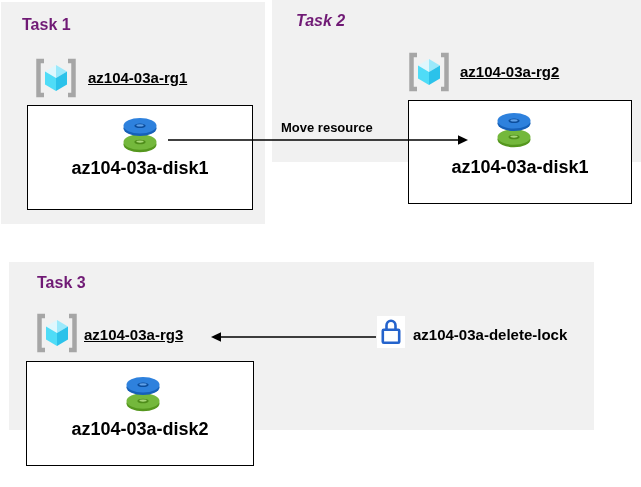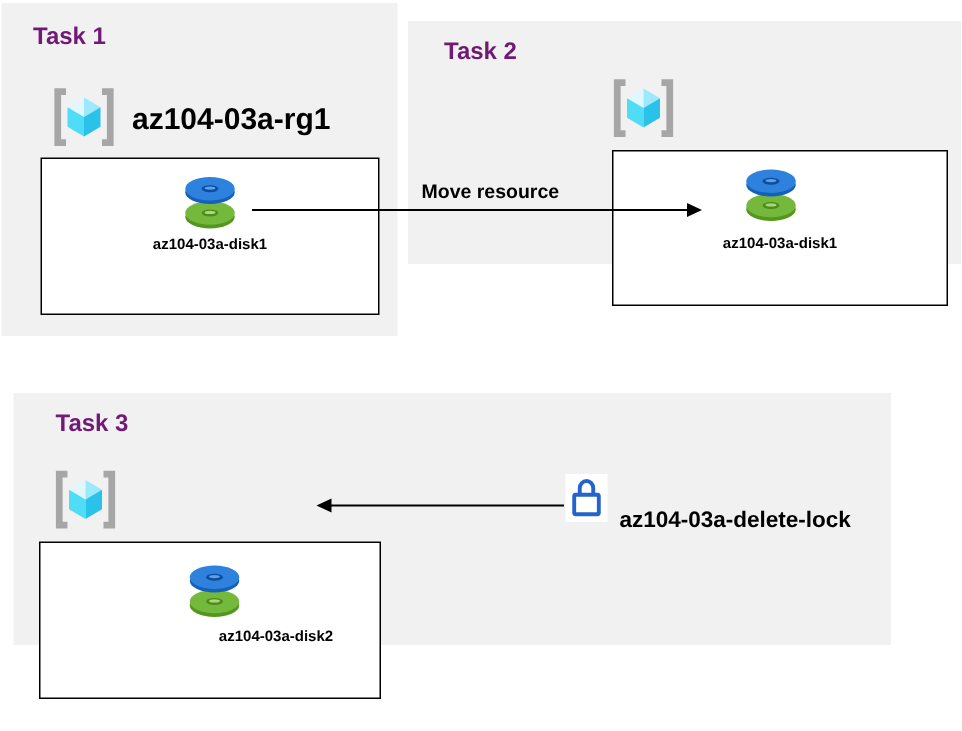--- a/index.html
+++ b/index.html
@@ -4,42 +4,42 @@
 <style>
   html,body{margin:0;padding:0;background:#ffffff;}
   #canvas{
     position:relative;width:641px;height:487px;background:#ffffff;
     font-family:"Liberation Sans","DejaVu Sans",sans-serif;
     color:#000;overflow:hidden;
   }
   .panel{position:absolute;background:#f1f1f1;}
   .task-title{position:absolute;font-size:16px;font-weight:700;color:#701a75;line-height:1;}
   .rg-icon{position:absolute;width:46px;height:40px;}
-  .rg-label{position:absolute;font-size:20px;font-weight:700;line-height:1;white-space:nowrap;}
+  .rg-label{position:absolute;font-size:15px;font-weight:700;line-height:1;white-space:nowrap;text-decoration:underline;}
   .res-box{position:absolute;background:#ffffff;border:1.5px solid #000;box-sizing:border-box;}
   .disk-icon{position:absolute;width:44px;height:40px;}
-  .disk-label{position:absolute;font-size:10px;font-weight:700;text-align:center;line-height:1;white-space:nowrap;}
+  .disk-label{position:absolute;font-size:18px;font-weight:700;text-align:center;line-height:1;white-space:nowrap;}
   .arrow-label{position:absolute;font-size:13px;font-weight:700;line-height:1;white-space:nowrap;}
   .lock-box{position:absolute;width:28px;height:32px;background:#ffffff;}
   .lock-text{position:absolute;font-size:15px;line-height:18px;white-space:nowrap;}
   .lock-name{font-weight:700;}
   .type-label{font-weight:700;}
   .type-value{font-weight:400;color:#3a3a3a;padding-left:4px;}
   .overlay{position:absolute;left:0;top:0;pointer-events:none;}
 </style>
 </head>
 <body>
 
 <div id="canvas">
 
   <div class="panel" style="left:1px;top:2px;width:264px;height:222px;">
     <div class="task-title" style="left:21px;top:15px;">Task 1</div>
   </div>
 
-  <div class="panel" style="left:272px;top:14px;width:369px;height:162px;">
+  <div class="panel" style="left:272px;top:0;width:369px;height:162px;font-style:italic;">
     <div class="task-title" style="left:24px;top:13px;">Task 2</div>
   </div>
 
   <div class="panel" style="left:9px;top:262px;width:585px;height:168px;">
     <div class="task-title" style="left:28px;top:13px;">Task 3</div>
   </div>
 
   <svg class="rg-icon" style="left:33px;top:58px;" viewBox="0 0 46 40">
     <path d="M11 3 H5.5 V37 H11" fill="none" stroke="#a6a6a6" stroke-width="4.5"></path>
     <path d="M35 3 H40.5 V37 H35" fill="none" stroke="#a6a6a6" stroke-width="4.5"></path>
@@ -64,20 +64,21 @@
   <div class="disk-label" style="left:27px;top:159px;width:226px;">az104-03a-disk1</div>
 
   <svg class="rg-icon" style="left:406px;top:52px;" viewBox="0 0 46 40">
     <path d="M11 3 H5.5 V37 H11" fill="none" stroke="#a6a6a6" stroke-width="4.5"></path>
     <path d="M35 3 H40.5 V37 H35" fill="none" stroke="#a6a6a6" stroke-width="4.5"></path>
     <polygon points="23,7 12,13.5 23,20" fill="#dff7fd"></polygon>
     <polygon points="23,7 34,13.5 23,20" fill="#9be9fb"></polygon>
     <polygon points="12,13.5 23,20 23,33 12,26.5" fill="#4fdcf7"></polygon>
     <polygon points="23,20 34,13.5 34,26.5 23,33" fill="#2bc2ea"></polygon>
   </svg>
+  <div class="rg-label" style="left:460px;top:64px;">az104-03a-rg2</div>
 
   <div class="res-box" style="left:408px;top:100px;width:224px;height:104px;"></div>
   <svg class="disk-icon" style="left:492px;top:110px;" viewBox="0 0 44 40">
     <ellipse cx="22" cy="29.5" rx="16.5" ry="7.8" fill="#55971e"></ellipse>
     <ellipse cx="22" cy="27" rx="16.5" ry="7.8" fill="#74b83c"></ellipse>
     <ellipse cx="22" cy="27" rx="5.6" ry="2.3" fill="#4e8c1a"></ellipse>
     <ellipse cx="22" cy="26.6" rx="3.6" ry="1.1" fill="#a8d878"></ellipse>
     <ellipse cx="22" cy="13.2" rx="16.5" ry="7.8" fill="#1660b8"></ellipse>
     <ellipse cx="22" cy="10.8" rx="16.5" ry="7.8" fill="#2e81dd"></ellipse>
     <ellipse cx="22" cy="10.8" rx="5.6" ry="2.3" fill="#0c4d9c"></ellipse>
@@ -88,41 +89,42 @@
   <div class="arrow-label" style="left:281px;top:121px;">Move resource</div>
 
   <svg class="rg-icon" style="left:34px;top:313px;" viewBox="0 0 46 40">
     <path d="M11 3 H5.5 V37 H11" fill="none" stroke="#a6a6a6" stroke-width="4.5"></path>
     <path d="M35 3 H40.5 V37 H35" fill="none" stroke="#a6a6a6" stroke-width="4.5"></path>
     <polygon points="23,7 12,13.5 23,20" fill="#dff7fd"></polygon>
     <polygon points="23,7 34,13.5 23,20" fill="#9be9fb"></polygon>
     <polygon points="12,13.5 23,20 23,33 12,26.5" fill="#4fdcf7"></polygon>
     <polygon points="23,20 34,13.5 34,26.5 23,33" fill="#2bc2ea"></polygon>
   </svg>
+  <div class="rg-label" style="left:84px;top:327px;">az104-03a-rg3</div>
 
   <div class="res-box" style="left:26px;top:361px;width:228px;height:105px;"></div>
   <svg class="disk-icon" style="left:121px;top:374px;" viewBox="0 0 44 40">
     <ellipse cx="22" cy="29.5" rx="16.5" ry="7.8" fill="#55971e"></ellipse>
     <ellipse cx="22" cy="27" rx="16.5" ry="7.8" fill="#74b83c"></ellipse>
     <ellipse cx="22" cy="27" rx="5.6" ry="2.3" fill="#4e8c1a"></ellipse>
     <ellipse cx="22" cy="26.6" rx="3.6" ry="1.1" fill="#a8d878"></ellipse>
     <ellipse cx="22" cy="13.2" rx="16.5" ry="7.8" fill="#1660b8"></ellipse>
     <ellipse cx="22" cy="10.8" rx="16.5" ry="7.8" fill="#2e81dd"></ellipse>
     <ellipse cx="22" cy="10.8" rx="5.6" ry="2.3" fill="#0c4d9c"></ellipse>
     <ellipse cx="22" cy="10.4" rx="3.6" ry="1.1" fill="#5fa0e8"></ellipse>
   </svg>
-  <div class="disk-label" style="left:26px;top:420px;width:228px;margin-left:44px;">az104-03a-disk2</div>
+  <div class="disk-label" style="left:26px;top:420px;width:228px;">az104-03a-disk2</div>
 
   <div class="lock-box" style="left:377px;top:316px;">
     <svg width="28" height="32" viewBox="0 0 28 32">
       <path d="M9.5 14 V9.5 a4.5 4.8 0 0 1 9 0 V14" fill="none" stroke="#2463cc" stroke-width="2.6"></path>
       <rect x="5.8" y="13.8" width="16.4" height="13" rx="1" fill="#ffffff" stroke="#2463cc" stroke-width="2.6"></rect>
     </svg>
   </div>
-  <div class="lock-text" style="left:413px;top:338px;text-align:right;">
+  <div class="lock-text" style="left:413px;top:326px;text-align:right;">
     <div class="lock-name">az104-03a-delete-lock</div>
   </div>
 
   <svg class="overlay" width="641" height="487">
     <g>
       <line x1="168" y1="140" x2="459" y2="140" stroke="#000" stroke-width="1.4"></line>
       <polygon points="468,140 458,135.3 458,144.7" fill="#000"></polygon>
     </g>
     <g>
       <line x1="376" y1="337" x2="220" y2="337" stroke="#000" stroke-width="1.4"></line>

